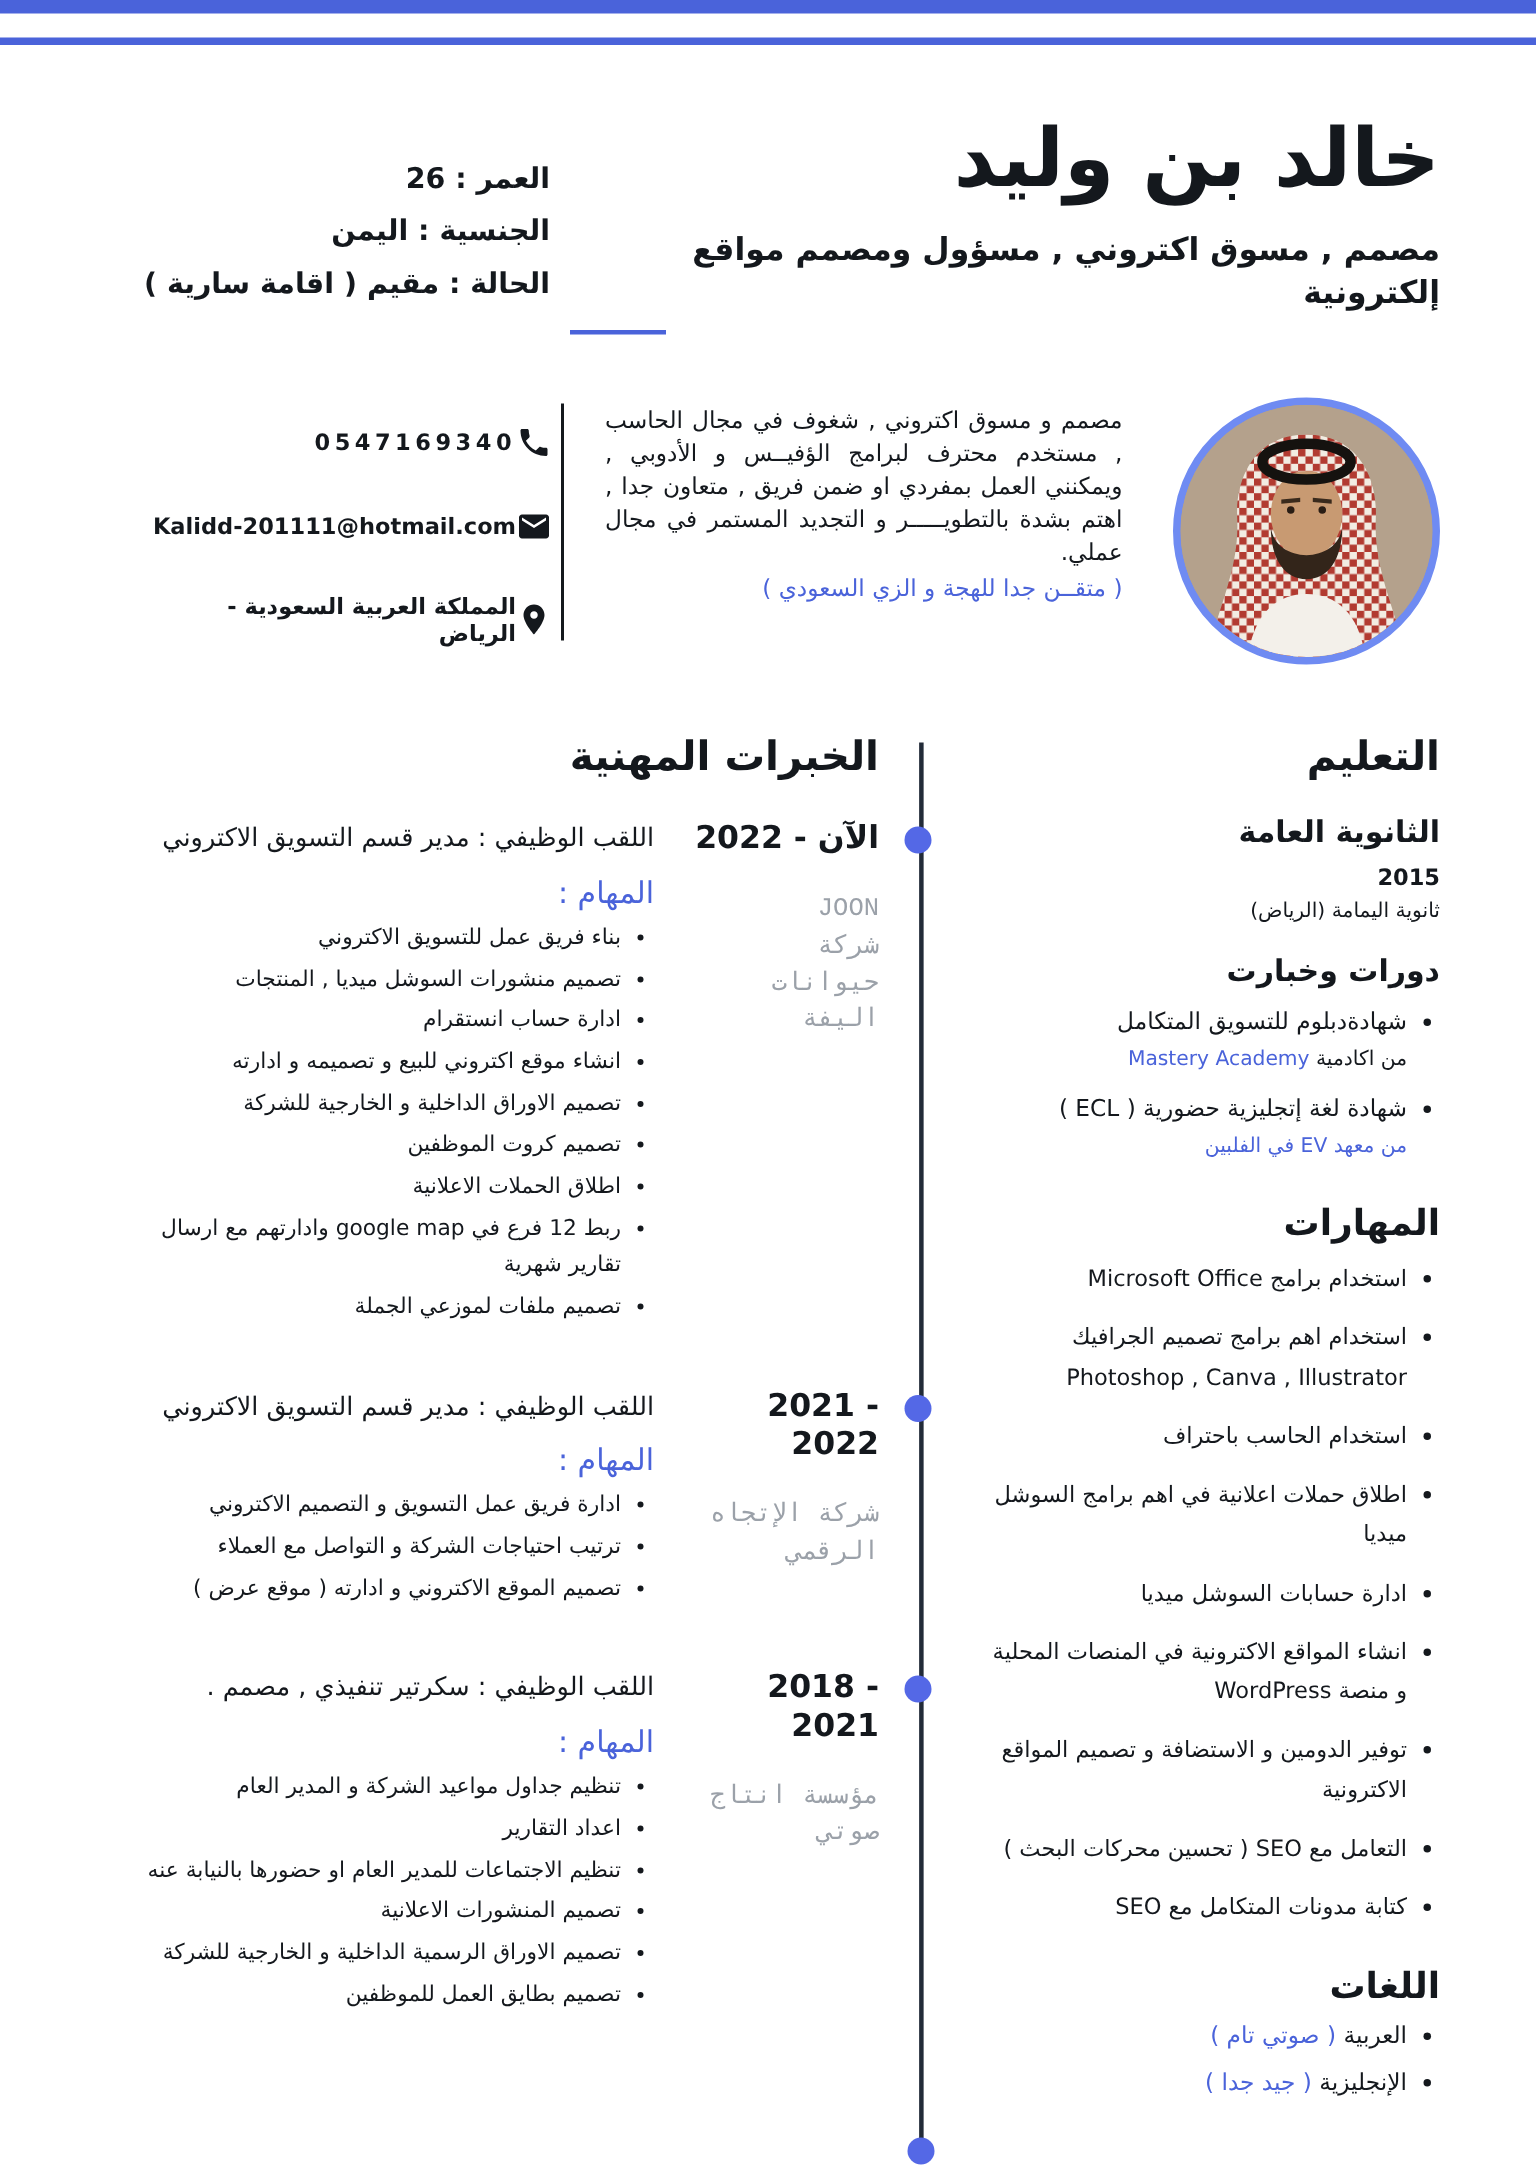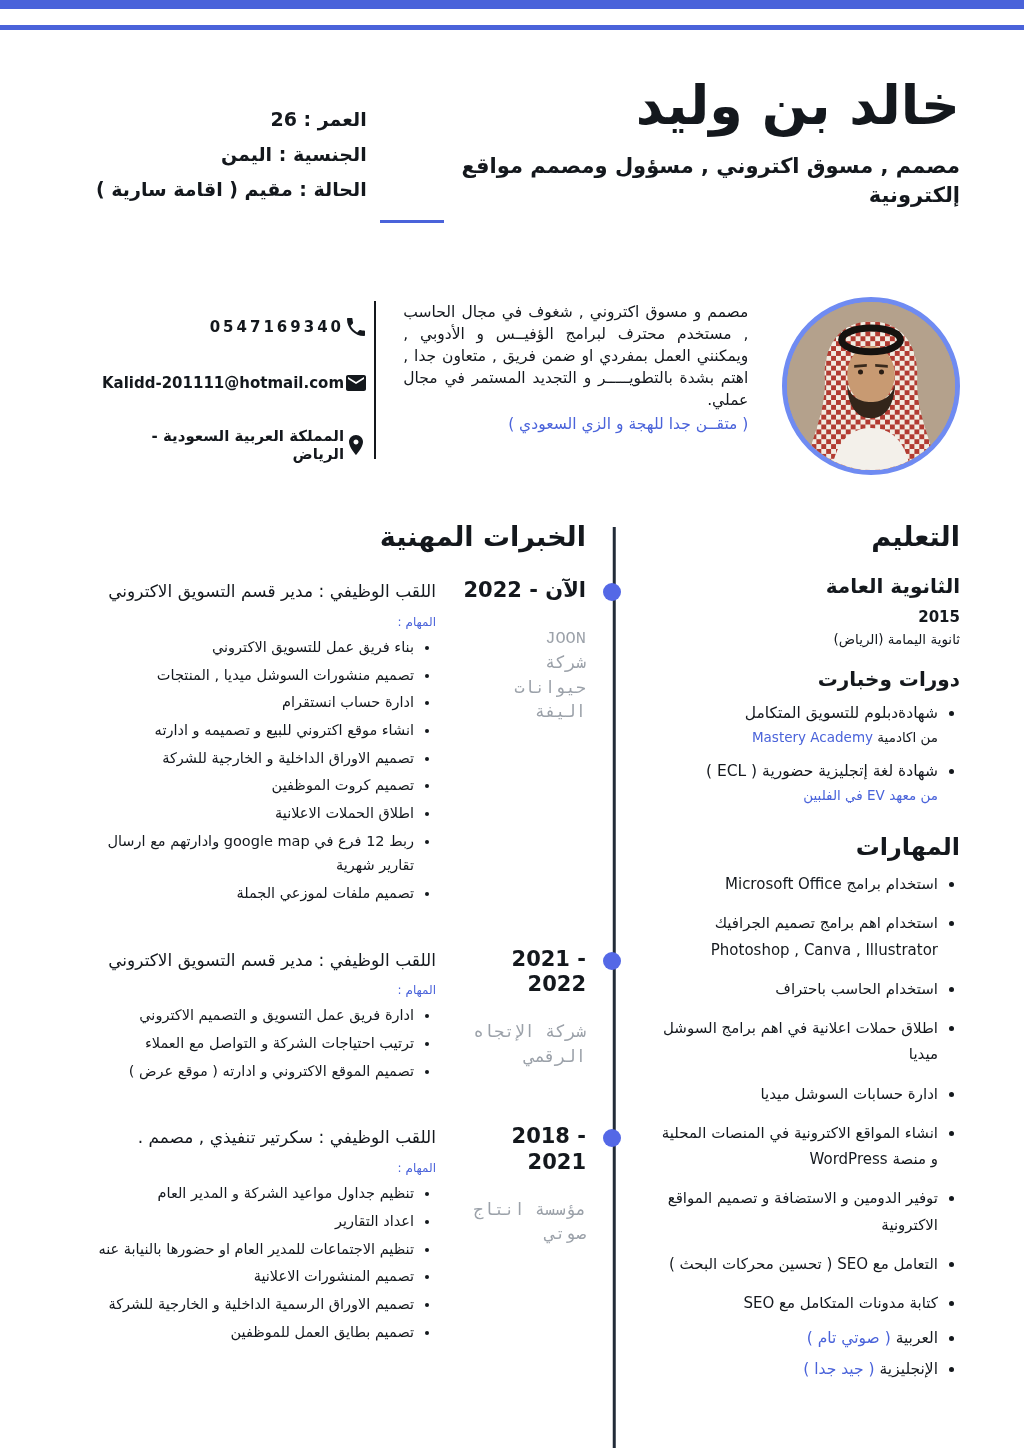--- a/index.html
+++ b/index.html
@@ -36,21 +36,21 @@
   }
   .personal { padding-top: 26px; }
   .personal-line { font-size: 19px; font-weight: bold; line-height: 1.85; white-space: nowrap; }
 
   
   .intro {
     display: flex;
     align-items: flex-start;
     justify-content: space-between;
     padding: 0 64px 0 96px;
-    margin-top: 74px;
+    margin-top: 42px;
   }
   .photo-wrap {
     flex: 0 0 auto;
     width: 178px; height: 178px;
     border-radius: 50%;
     border: 5px solid var(--ring, #6f8bf2);
     overflow: hidden;
     background: #b4a18c;
   }
   .photo-wrap svg { display: block; width: 100%; height: 100%; }
@@ -135,21 +135,21 @@
   .job-period { font-size: 21px; font-weight: bold; line-height: 1.2; }
   .job-company {
     color: var(--gray, #9ba1a9);
     font-size: 17px; line-height: 1.45;
     margin-top: 24px;
     white-space: pre-line;
     font-family: Liberation Mono, monospace;
   }
   .job-body { padding-top: 2px; }
   .job-title { font-size: 17px; line-height: 1.35; }
-  .tasks-label { font-size: 12px; margin: 12px 0 6px; }
+  .tasks-label { font-size: 20px; margin: 12px 0 6px; }
   .tasks li { font-size: 14.5px; line-height: 1.7; margin-bottom: 3px; }
 </style>
 </head>
 <body>
 
 <div class="page">
 
   <div class="topbar"></div>
   <div class="topbar thin"></div>
 
@@ -257,20 +257,21 @@
           <li>استخدام اهم برامج تصميم الجرافيك Photoshop , Canva , Illustrator</li>
           <li>استخدام الحاسب باحتراف</li>
           <li>اطلاق حملات اعلانية في اهم برامج السوشل ميديا</li>
           <li>ادارة حسابات السوشل ميديا</li>
           <li>انشاء المواقع الاكترونية في المنصات المحلية و منصة WordPress</li>
           <li>توفير الدومين و الاستضافة و تصميم المواقع الاكترونية</li>
           <li>التعامل مع SEO ( تحسين محركات البحث )</li>
           <li>كتابة مدونات المتكامل مع SEO</li>
         </ul>
 
+      <h3 class="edu-h lg">اللغات</h3>
       <ul class="langs">
 
           <li><span>العربية</span> <span class="accent">( صوتي تام )</span></li>
 
           <li><span>الإنجليزية</span> <span class="accent">( جيد جدا )</span></li>
         </ul>
     </aside>
 
     <div class="timeline">
       <span class="dot end-dot"></span>

